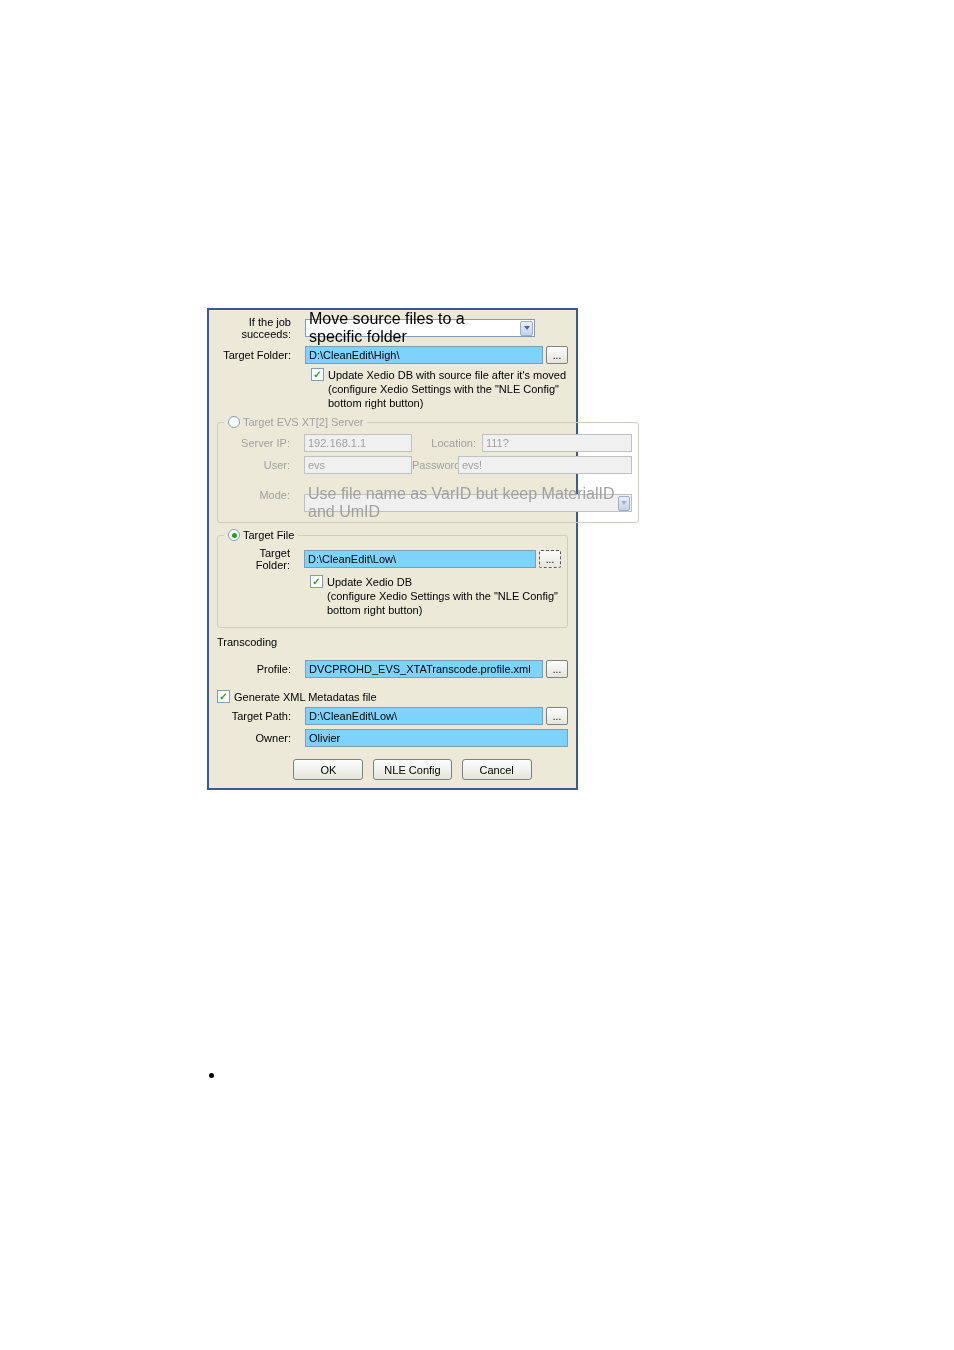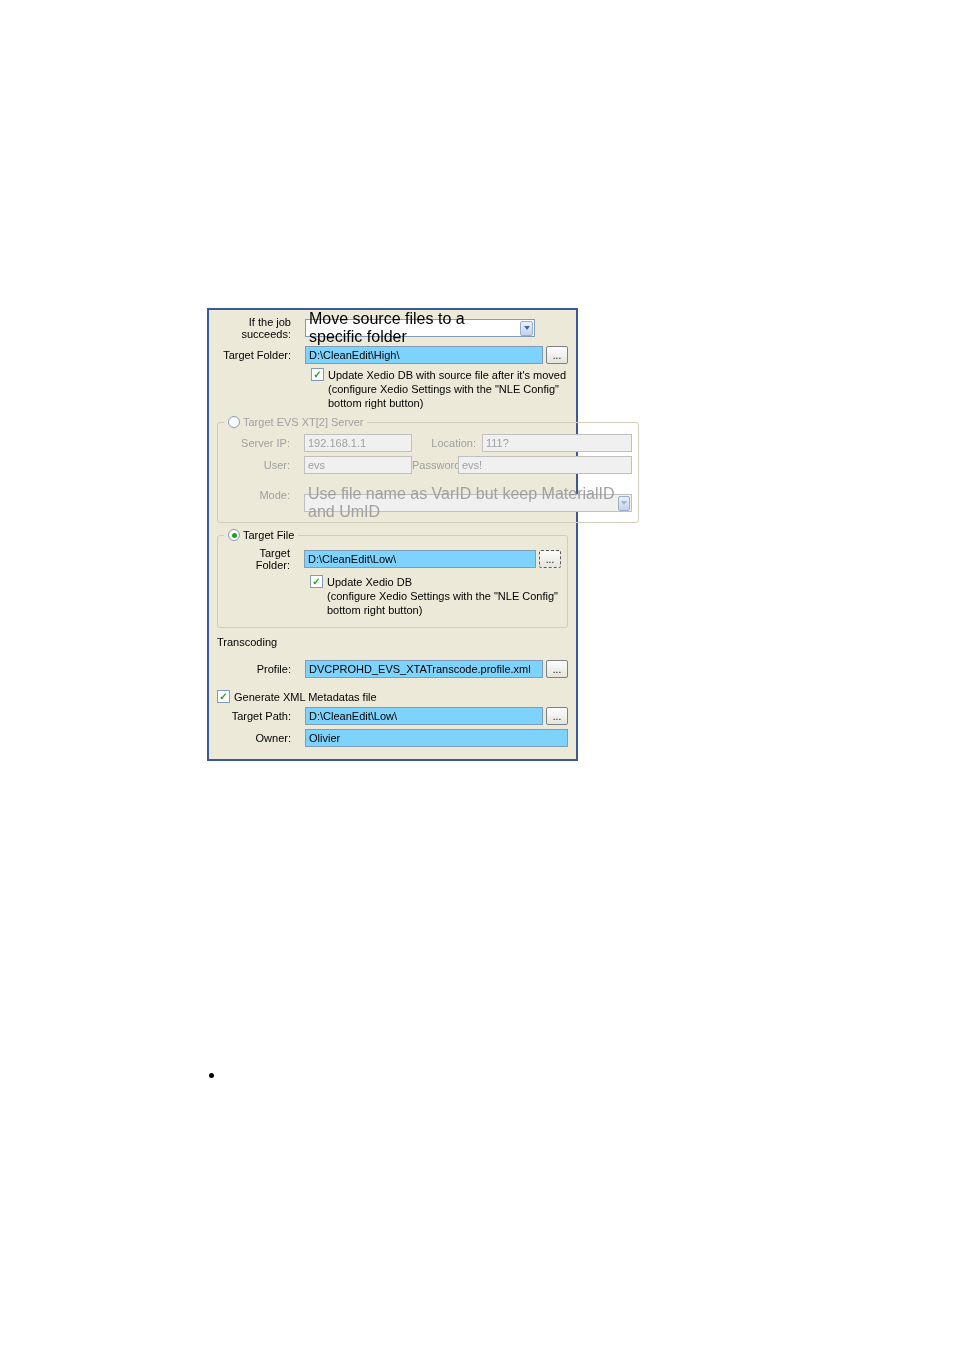--- a/index.html
+++ b/index.html
@@ -300,18 +300,23 @@
   <div class="form-row">
     <div class="label-col">Target Path:</div>
     <input class="input-text" style="flex: 1 1 0%;" value="D:\CleanEdit\Low\">
     <div class="browse-btn">...</div>
   </div>
   <div class="form-row">
     <div class="label-col">Owner:</div>
     <input class="input-text" style="flex: 1 1 0%;" value="Olivier">
   </div>
 
+  <div class="button-row">
+    <div class="win-btn">OK</div>
+    <div class="win-btn">NLE Config</div>
+    <div class="win-btn">Cancel</div>
+  </div>
 
 </div>
 
 <div class="bullet-text">
   <div class="bullet"></div>
 </div>
 
 </body></html>

